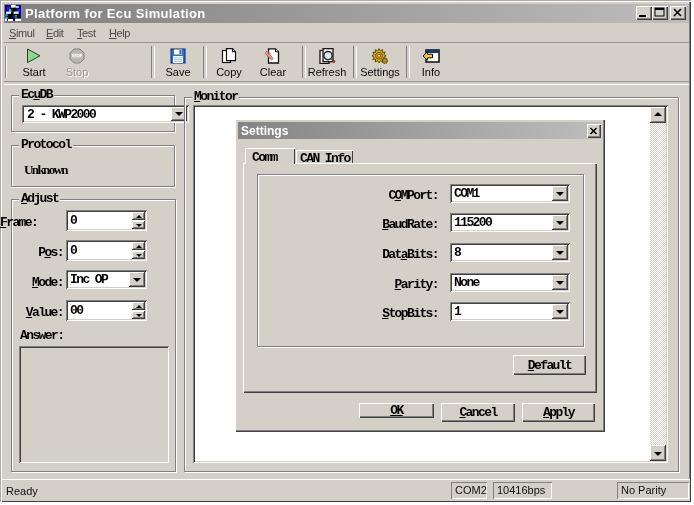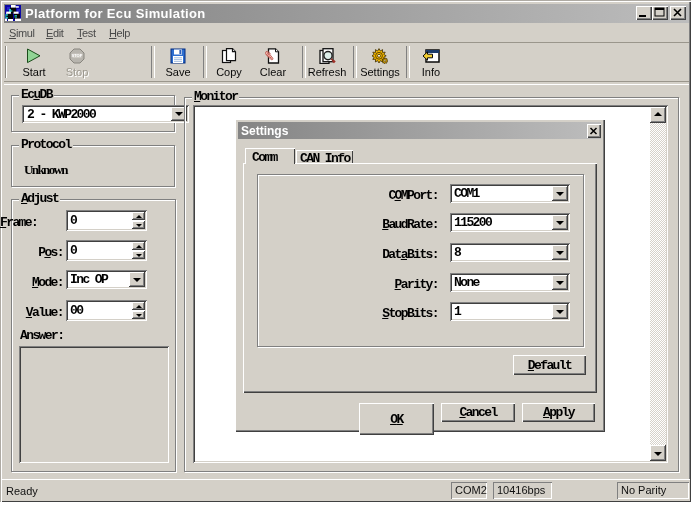--- a/index.html
+++ b/index.html
@@ -309,21 +309,21 @@
     </div>
     <div class="abs sunken" style="left:215px;top:183px;width:120px;height:19px;">
       <span class="fx abs" style="left:4px;top:2px;">1</span>
       <div class="abs raised2" style="right:2px;top:2px;width:16px;height:15px;">
           <div class="abs" style="left:4px;top:6px;border:4px solid transparent;border-top:4px solid #000;border-bottom:none;"></div>
         </div>
     </div>
     <div class="btn abs" style="left:278px;top:236px;width:73px;height:20px;">
         <span class="fx"><u>D</u>efault</span>
       </div>
-    <div class="btn abs" style="left:124px;top:284px;width:75px;height:32px;text-decoration:underline;">
+    <div class="btn abs" style="left:124px;top:284px;width:75px;height:15px;text-decoration:underline;">
         <span class="fx"><u>O</u>K</span>
       </div>
     <div class="btn abs" style="left:206px;top:284px;width:74px;height:19px;">
         <span class="fx"><u>C</u>ancel</span>
       </div>
     <div class="btn abs" style="left:287px;top:284px;width:73px;height:19px;">
         <span class="fx"><u>A</u>pply</span>
       </div>
   </div>
 

